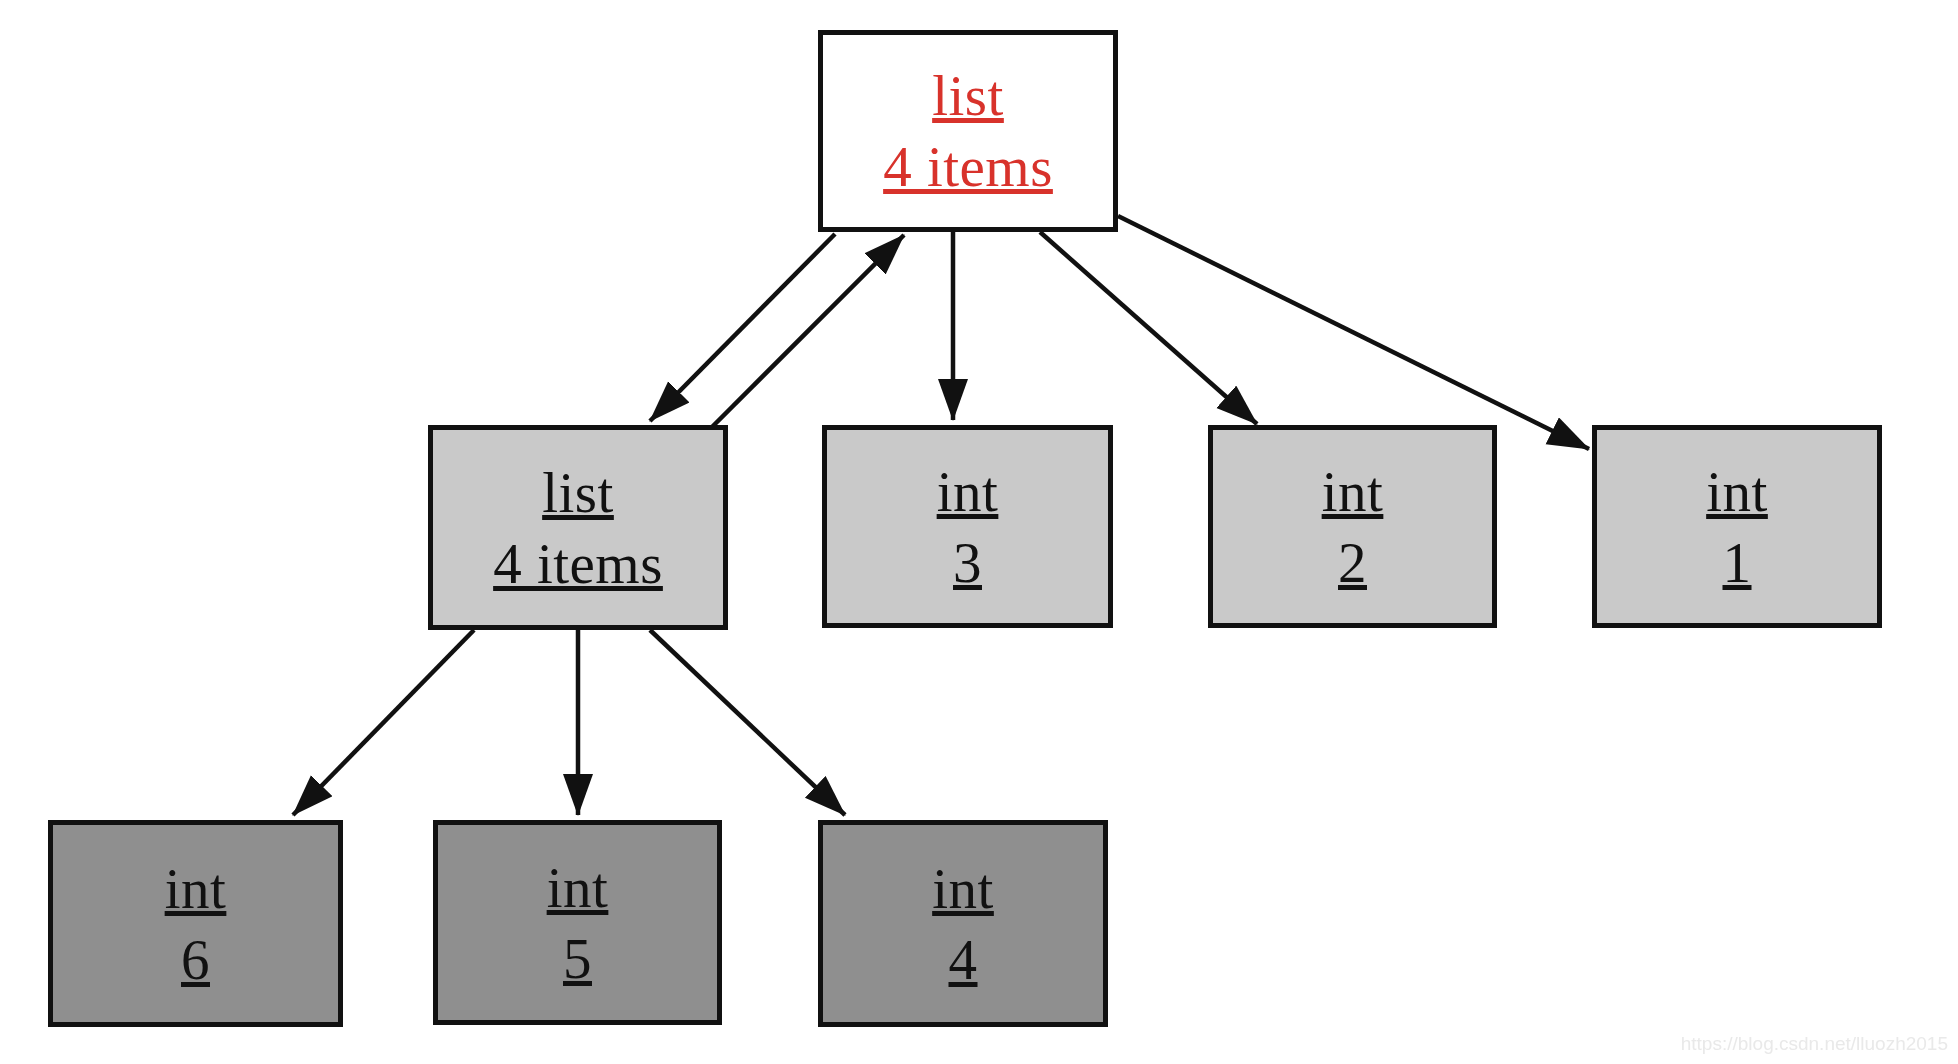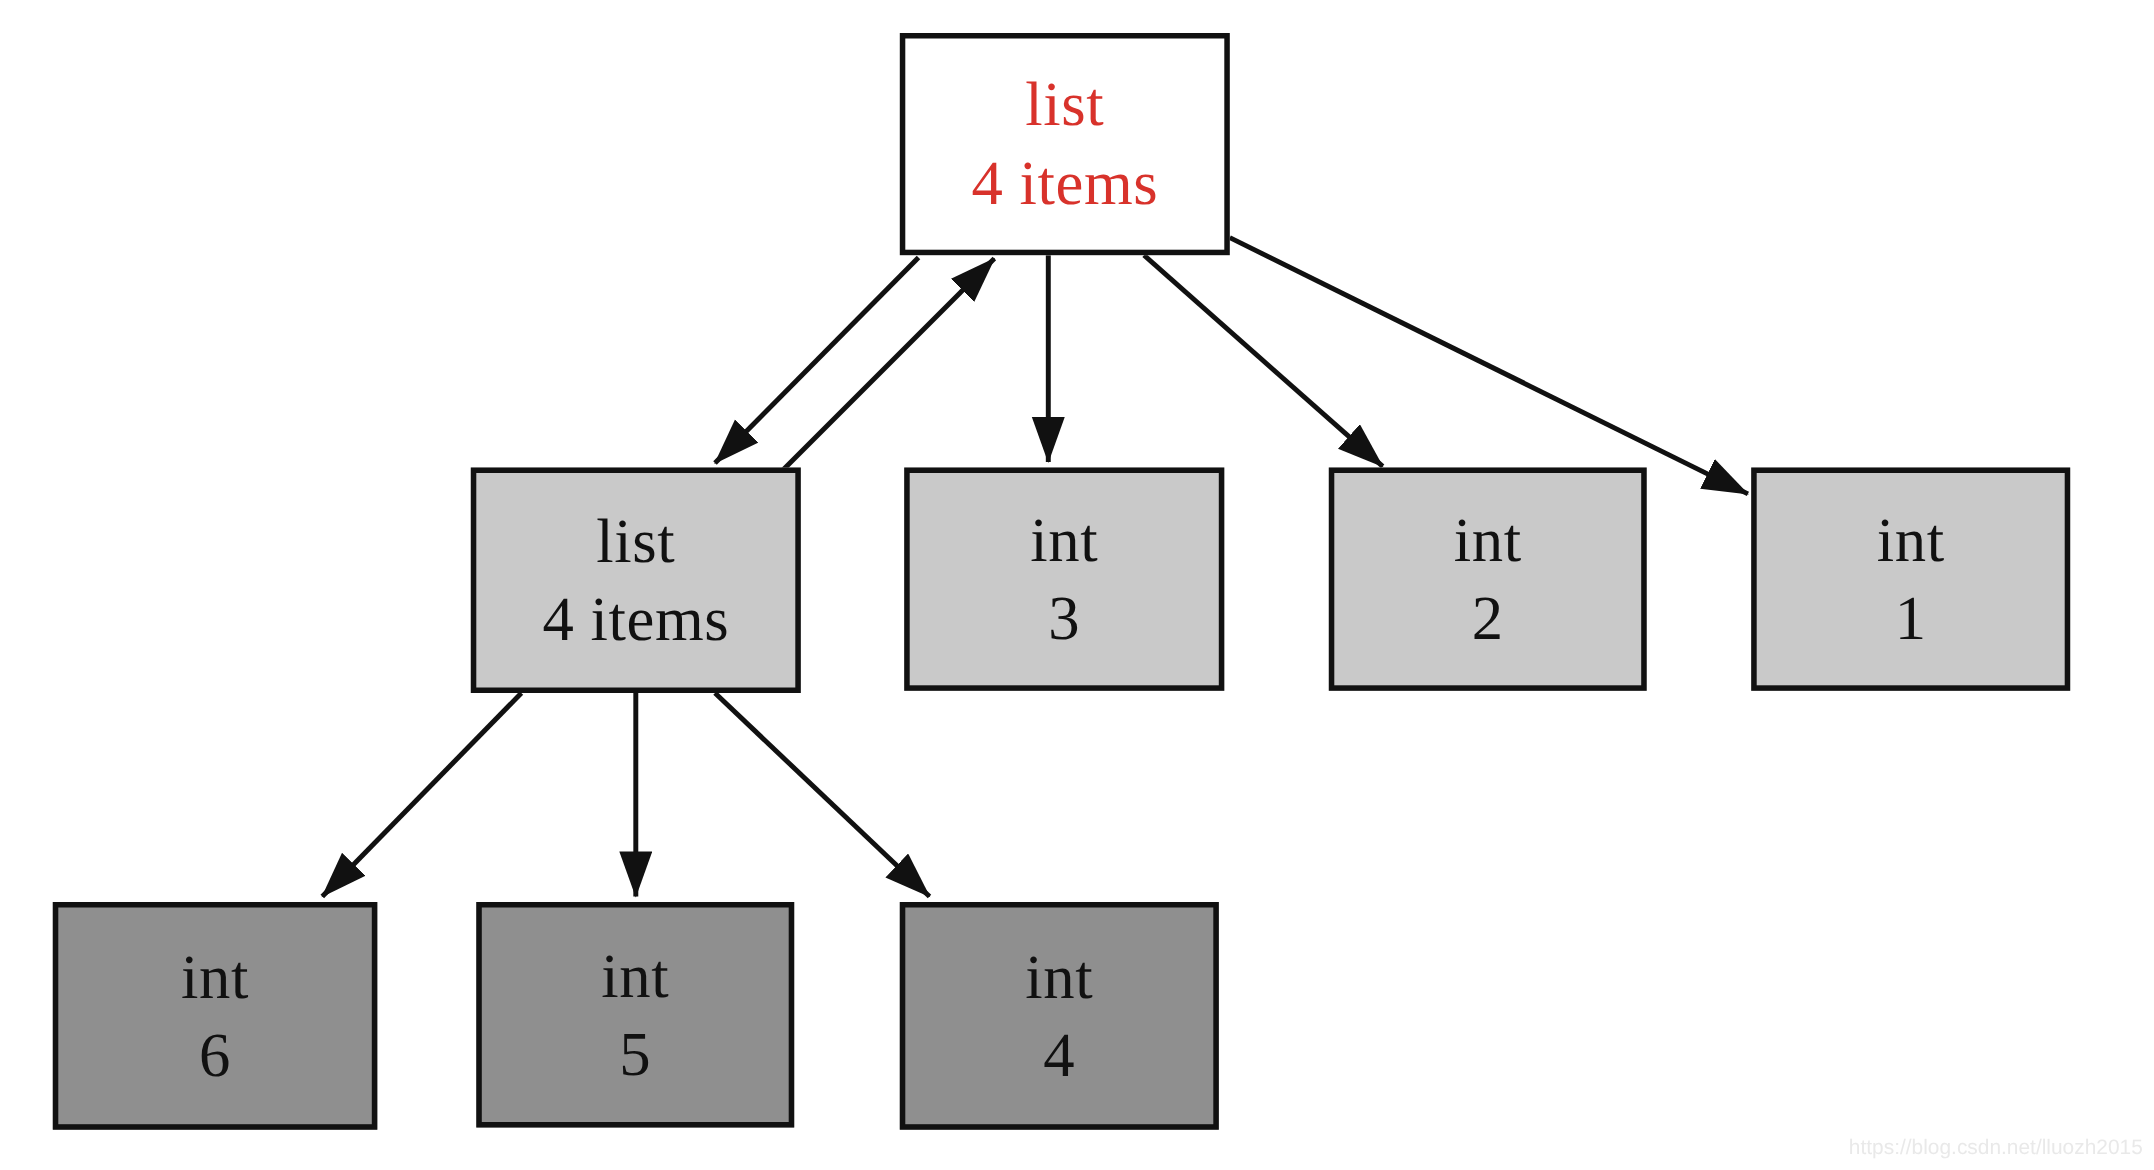--- a/index.html
+++ b/index.html
@@ -30,21 +30,21 @@
     display: flex;
     flex-direction: column;
     align-items: center;
     justify-content: center;
     text-align: center;
     font-size: 57px;
     line-height: 71px;
     color: #111111;
     letter-spacing: 0.5px;
   }
-  .node .line { display: block; white-space: nowrap; }
+  .node .line { display: block; white-space: nowrap; text-decoration: underline; }
   .node-root   { background: #ffffff; color: #d8322b; }
   .node-level2 { background: #c9c9c9; }
   .node-level3 { background: #8f8f8f; }
 
   .n-root  { left: 818px;  top: 30px;  width: 300px; height: 202px; }
   .n-child { left: 428px;  top: 425px; width: 300px; height: 205px; }
   .n-int3  { left: 822px;  top: 425px; width: 291px; height: 203px; }
   .n-int2  { left: 1208px; top: 425px; width: 289px; height: 203px; }
   .n-int1  { left: 1592px; top: 425px; width: 290px; height: 203px; }
   .n-int6  { left: 48px;   top: 820px; width: 295px; height: 207px; }

